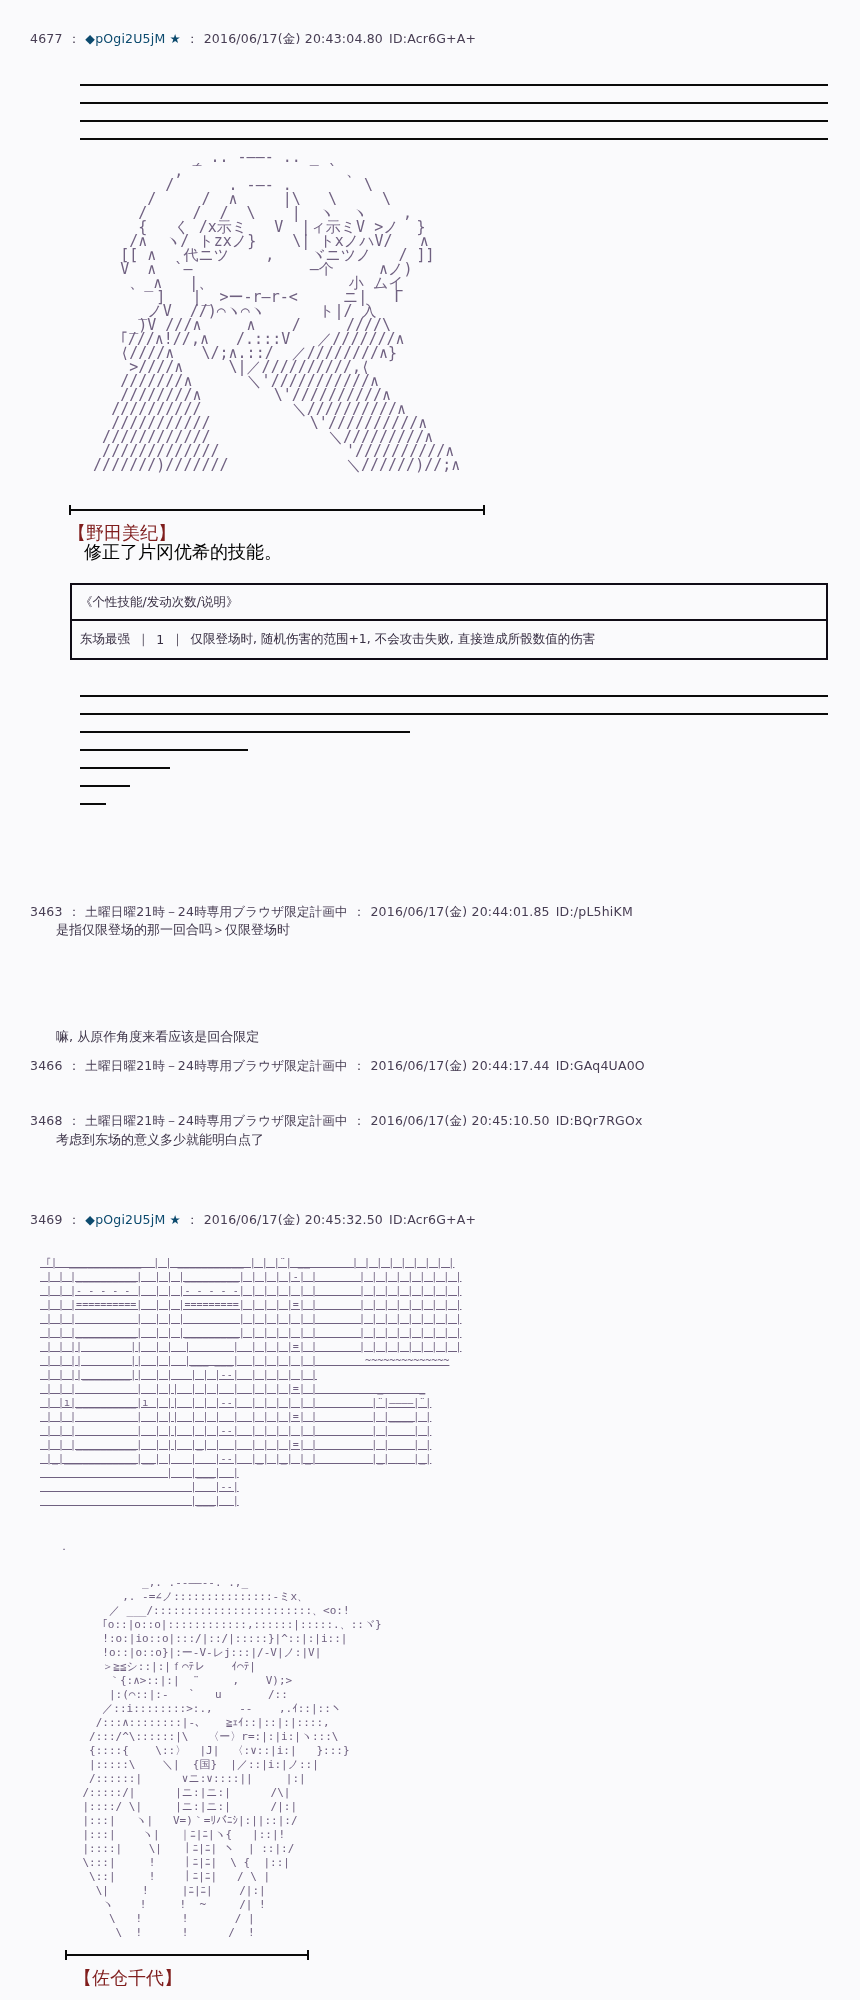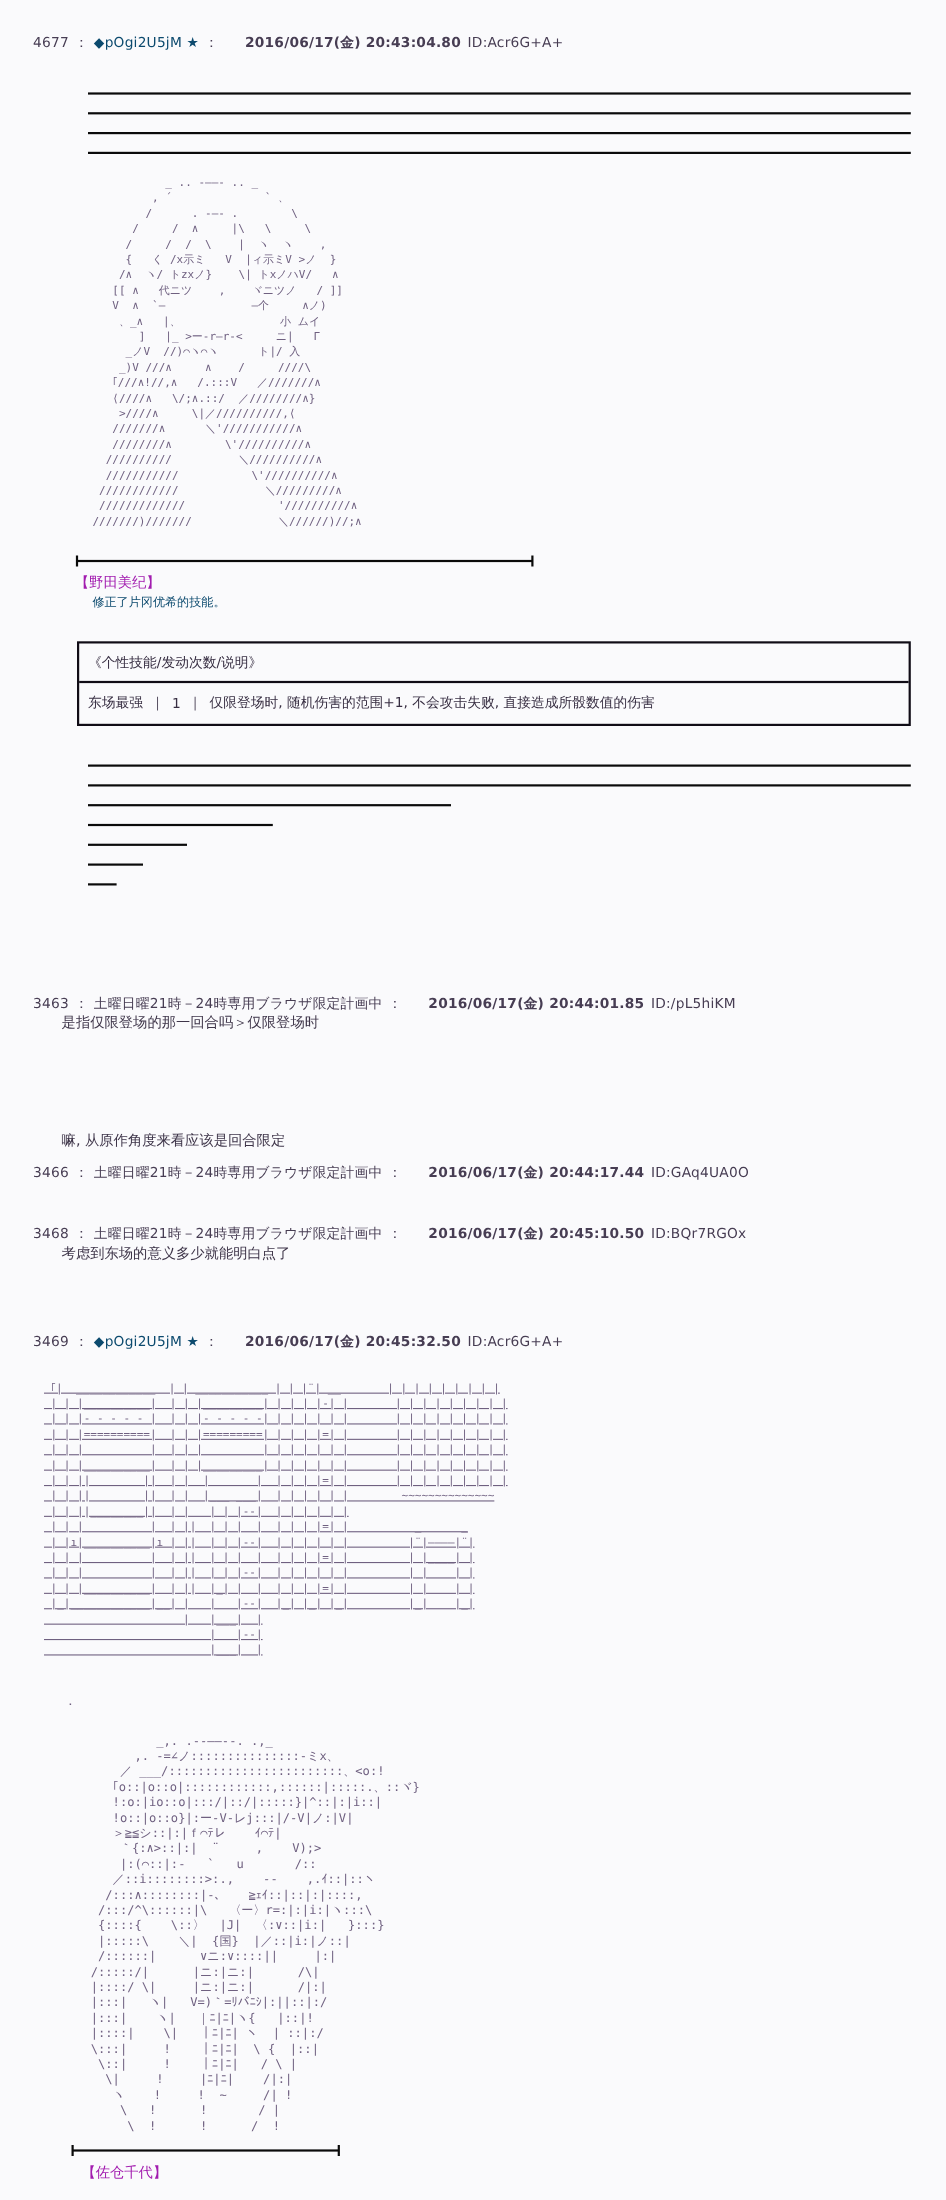--- a/index.html
+++ b/index.html
@@ -9,48 +9,48 @@
     font-family:"DejaVu Sans", "Liberation Sans", sans-serif;
   }
   .page { position:relative; width:860px; height:2000px; overflow:hidden; color:#3e3549; }
 
   .post-header {
     position:absolute; left:30px;
     font-size:12.5px; white-space:nowrap; color:#473d53; letter-spacing:0.2px;
   }
   .post-header .sep { margin:0 5px; }
   .post-header .name.trip { font-weight:normal; color:#0c4a6e; }
-  .post-header .pdate { margin-left:19px;font-weight:bold; }
+  .post-header .pdate { margin-left:0; }
   .post-header .pid { margin-left:6px; }
 
   .post-body {
     position:absolute; left:56px;
     font-size:13px; color:#3e3549; white-space:nowrap;
   }
 
   .hr { position:absolute; left:80px; height:2px; background:#0a0a0a; }
 
   pre.aa {
     position:absolute; margin:0;
     font-family:"DejaVu Sans Mono", "Liberation Mono", monospace;
     color:#6f6080; white-space:pre;
   }
-  pre.aa-noda  { left:66px;  top:160px;  font-size:10px; line-height:14px; }
+  pre.aa-noda  { left:66px;  top:150px;  font-size:15px; line-height:14px; }
   pre.aa-room  { left:40px;  top:1256px; font-size:10px; line-height:14px;text-decoration:underline; }
   pre.aa-chiyo { left:56px;  top:1576px; font-size:11px; line-height:14px; }
 
   .ruler { position:absolute; height:2px; background:#0a0a0a; }
   .ruler::before, .ruler::after {
     content:""; position:absolute; width:2px; height:10px; background:#0a0a0a; top:-4px;
   }
   .ruler::before { left:-1px; }
   .ruler::after  { right:-1px; }
 
-  .caption { position:absolute; font-size:13px; color:#a21caf; white-space:nowrap; }
-  .note    { position:absolute; font-size:11px; color:#0c4a6e; white-space:nowrap; }
+  .caption { position:absolute; font-size:18px; color:#7f1d1d; white-space:nowrap; }
+  .note    { position:absolute; font-size:18px; color:#000000; white-space:nowrap; }
   .dot-mark{ position:absolute; font-size:12px; color:#6f6080; }
 
   .skill-table {
     position:absolute; left:70px; top:583px; width:754px;
     border:2px solid #100c16;
     font-size:12.5px; color:#372e42; background:transparent;
   }
   .st-head { padding:9px 8px 8px 8px; border-bottom:2px solid #100c16; white-space:nowrap; }
   .st-row  { padding:10px 8px; display:flex; align-items:center; white-space:nowrap; }
   .st-cell { flex:0 0 auto; }

